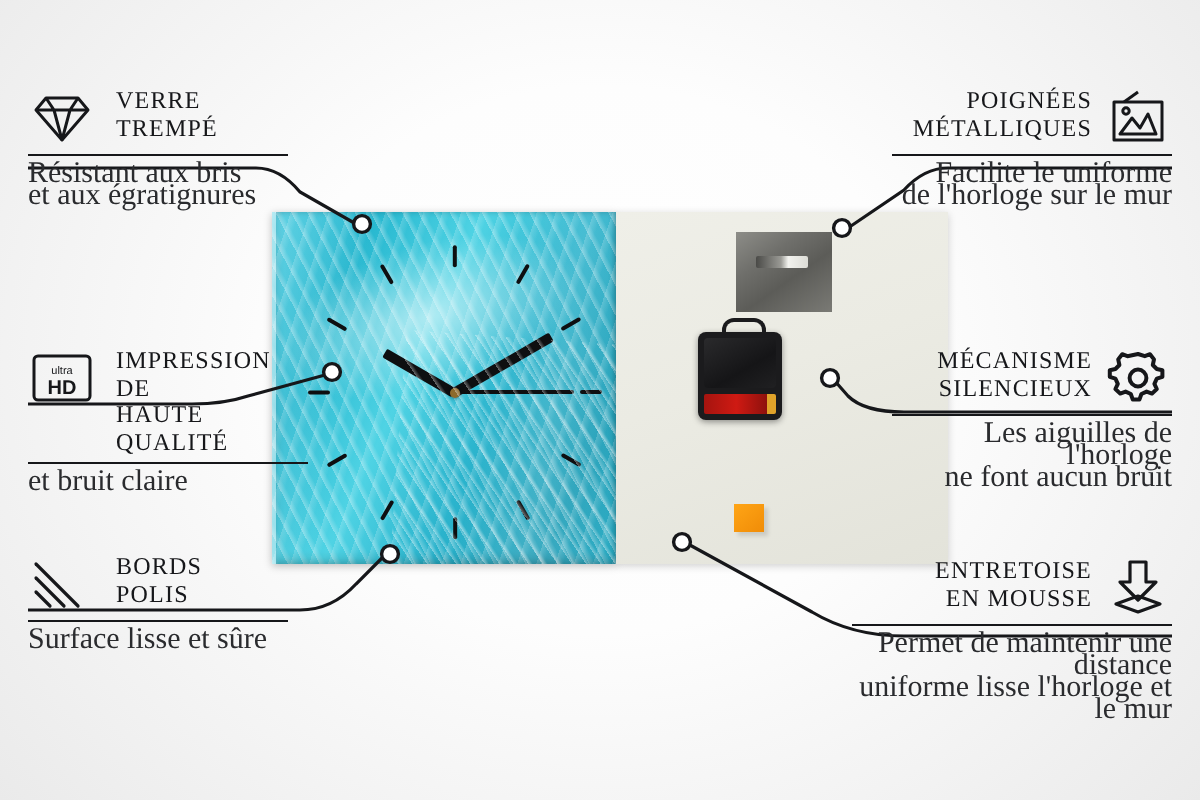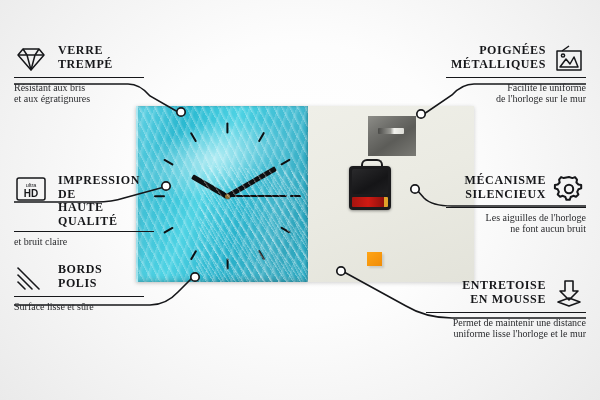--- a/index.html
+++ b/index.html
@@ -49,23 +49,23 @@
     background:linear-gradient(90deg,#a5140f 0%,#cf1a13 45%,#8d110d 88%,#e0a32a 88%,#e0a32a 100%);border-radius:1px;}
   .spacer{position:absolute;left:59px;top:146px;width:15px;height:14px;
     background:linear-gradient(140deg,#ffa516 0%,#f08c07 100%);
     box-shadow:2px 2px 2px rgba(0,0,0,.12);}
 
   
   #wires{position:absolute;left:0;top:0;width:600px;height:400px;pointer-events:none;}
 
   
   .blk{position:absolute;}
-  .blk .title{font-weight:bold;letter-spacing:.6px;color:#16171a;font-size:12px;line-height:13.5px;text-transform:uppercase;}
+  .blk .title{font-weight:normal;letter-spacing:.6px;color:#16171a;font-size:12px;line-height:13.5px;text-transform:uppercase;}
   .blk .rule{height:1px;background:#16171a;margin:3px 0 4px;}
-  .blk .desc{font-size:10px;line-height:11px;color:#2a2b2e;}
+  .blk .desc{font-size:15px;line-height:11px;color:#2a2b2e;}
   .blk.left{left:14px;width:130px;}
   .blk.left .title{text-align:left;padding-left:44px;}
   .blk.right{right:14px;width:140px;text-align:right;}
   .blk.right .title{padding-right:40px;}
   .icon{position:absolute;width:34px;height:30px;}
   .blk.left .icon{left:0;top:0;}
   .blk.right .icon{right:0;top:0;}
   .hdwrap{position:relative;min-height:30px;}
 </style>
 </head>
@@ -167,21 +167,21 @@
         <div>IMPRESSION DE</div>
         <div>HAUTE QUALITÉ</div>
       </div>
     </div>
     <div class="rule"></div>
     <div class="desc">
       <div>et bruit claire</div>
     </div>
   </div>
 
-  <div class="blk left" style="top:263px;">
+  <div class="blk left" style="top:277px;">
     <div class="hdwrap">
       <span class="icon">
         <svg viewBox="0 0 34 30" width="34" height="30">
           <g stroke="#16171a" stroke-width="1.6" stroke-linecap="round">
             <line x1="4" y1="5" x2="25" y2="26"></line>
             <line x1="4" y1="12" x2="18" y2="26"></line>
             <line x1="4" y1="19" x2="11" y2="26"></line>
           </g>
         </svg>
       </span>

